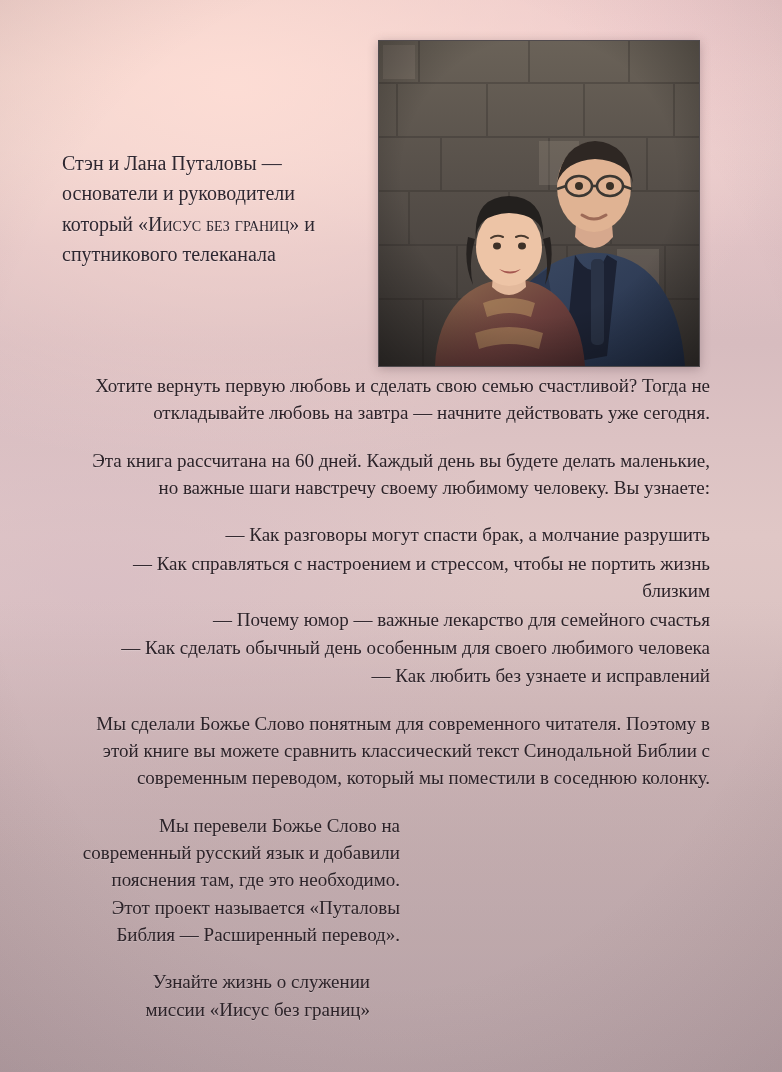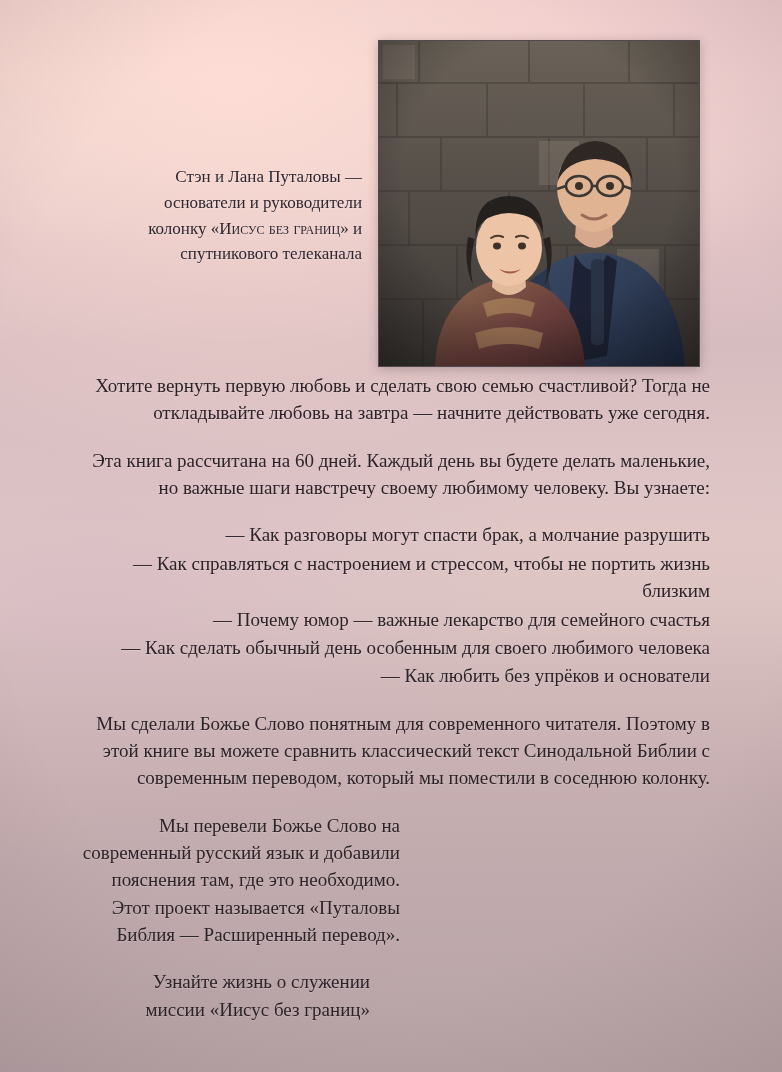--- a/index.html
+++ b/index.html
@@ -76,24 +76,24 @@
     position: absolute;
     top: 40px;
     left: 0;
     right: 0;
     height: 330px;
   }
 
   .authors-caption {
     position: absolute;
     left: 62px;
-    top: 124px;
+    top: 108px;
     width: 300px;
-    text-align: right;
-    font-size: 17px;
+    text-align: left;
+    font-size: 20px;
     line-height: 1.52;
     color: #2e2730;
     text-shadow: 0 1px 1px rgba(255,255,255,0.25);
   }
   .authors-caption .sc {
     font-variant: small-caps;
   }
 
   .portrait {
     position: absolute;
@@ -146,21 +146,21 @@
 
 <div class="page">
   <div class="content">
 
     <div class="top-block">
 
       <div class="authors-caption">
         <div>Стэн и Лана Путаловы —</div>
         <div>основатели и руководители</div>
         <div>
-          <span>колонку «</span><span class="sc">Иисус без границ</span><span>» и</span>
+          <span>который «</span><span class="sc">Иисус без границ</span><span>» и</span>
         </div>
         <div>спутникового телеканала</div>
       </div>
 
       <div class="portrait">
         <svg viewBox="0 0 320 325" preserveAspectRatio="xMidYMid slice">
           <defs>
             <linearGradient id="wall" x1="0" y1="0" x2="0" y2="1">
               <stop offset="0%" stop-color="#6a6258"></stop>
               <stop offset="45%" stop-color="#564f49"></stop>
@@ -250,21 +250,21 @@
 
       <p class="para">Хотите вернуть первую любовь и сделать свою семью счастливой? Тогда не откладывайте любовь на завтра — начните действовать уже сегодня.</p>
 
       <p class="para">Эта книга рассчитана на 60 дней. Каждый день вы будете делать маленькие, но важные шаги навстречу своему любимому человеку. Вы узнаете:</p>
 
       <ul class="bullets">
         <li>— Как разговоры могут спасти брак, а молчание разрушить</li>
         <li>— Как справляться с настроением и стрессом, чтобы не портить жизнь близким</li>
         <li>— Почему юмор — важные лекарство для семейного счастья</li>
         <li>— Как сделать обычный день особенным для своего любимого человека</li>
-        <li>— Как любить без упрёков и основатели</li>
+        <li>— Как любить без узнаете и исправлений</li>
       </ul>
 
       <p class="para">Мы сделали Божье Слово понятным для современного читателя. Поэтому в этой книге вы можете сравнить классический текст Синодальной Библии с современным переводом, который мы поместили в соседнюю колонку.</p>
 
       <p class="para narrow">Мы перевели Божье Слово на современный русский язык и добавили пояснения там, где это необходимо. Этот проект называется «Путаловы Библия — Расширенный перевод».</p>
 
       <p class="para narrow2">
         <span>Узнайте жизнь о служении</span><br>
         <span>миссии «Иисус без границ»</span><br>
       </p>

